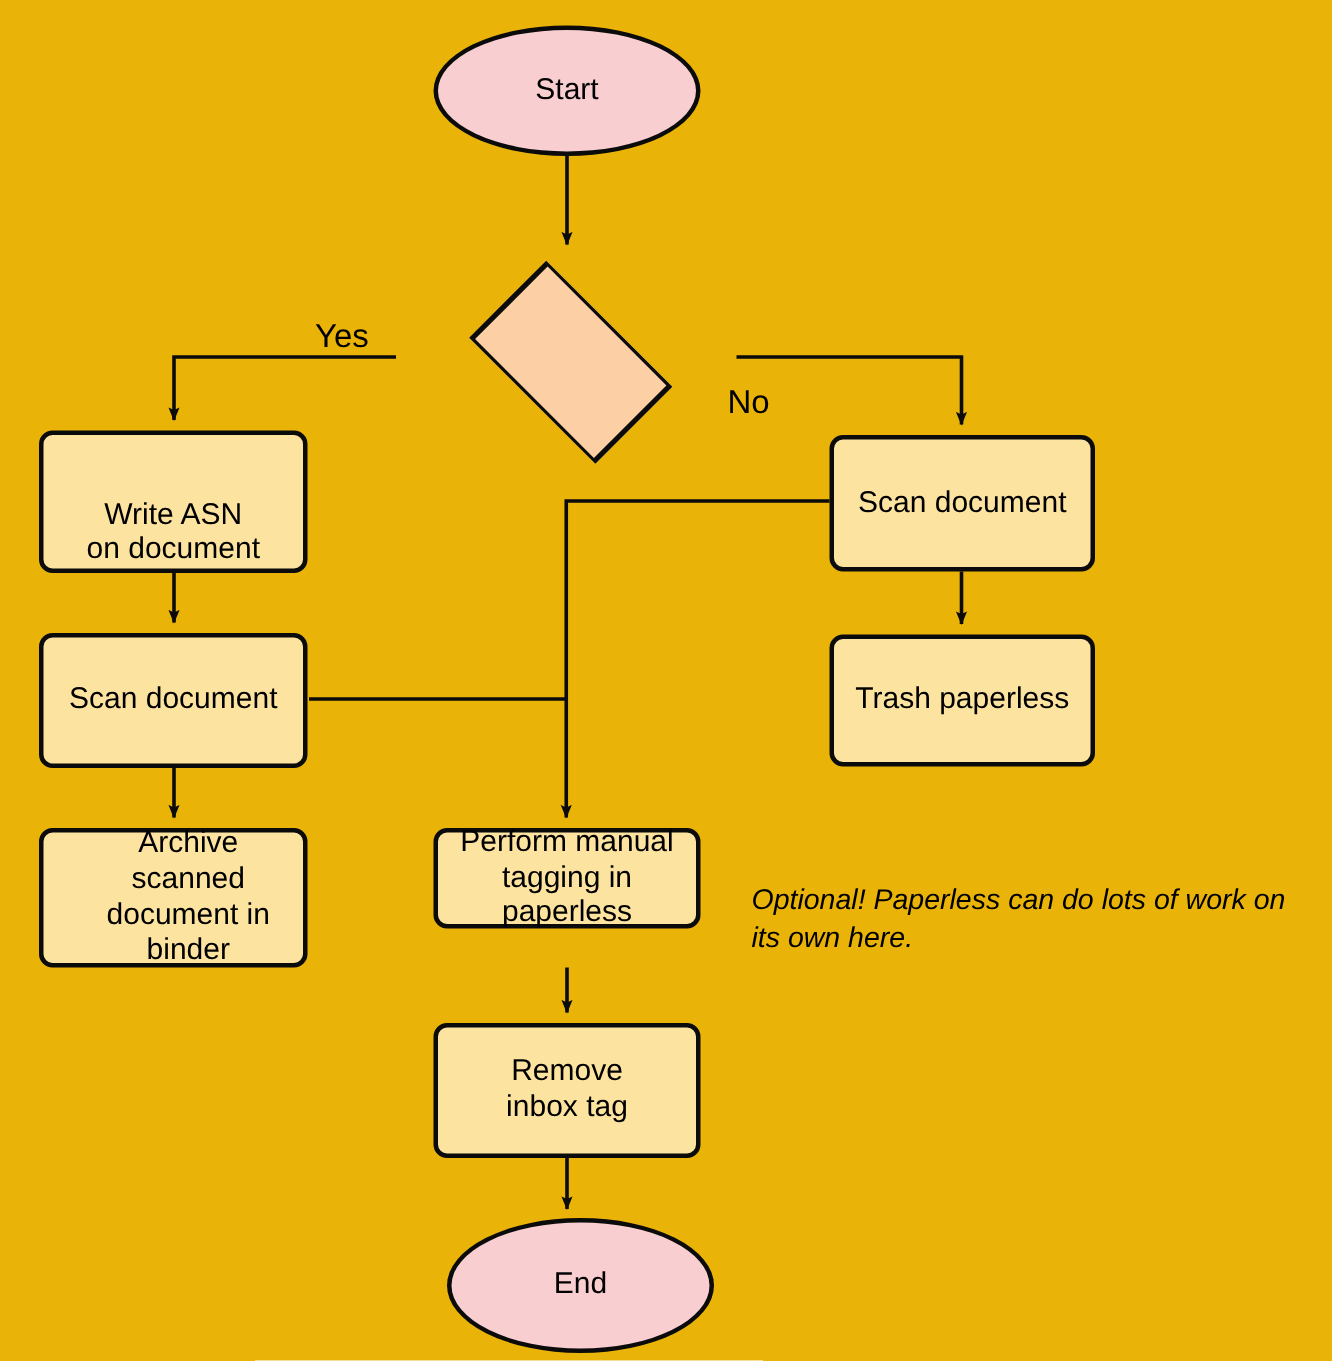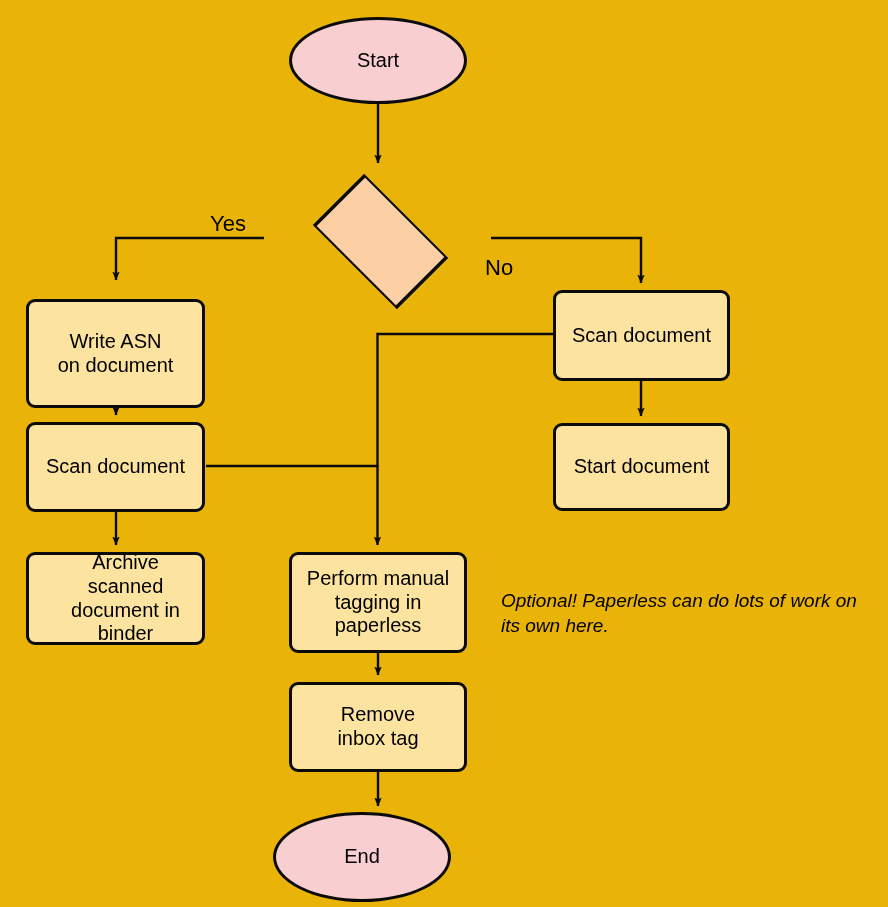--- a/index.html
+++ b/index.html
@@ -140,54 +140,54 @@
     <span class="node-label">Start</span>
   </div>
 
   <div class="node decision" style="left:263px; top:168px; width:229px; height:141px;">
     <span class="diamond-shape"></span>
   </div>
 
   <div class="edge-label" style="left:210px; top:211px;">Yes</div>
   <div class="edge-label" style="left:485px; top:211px;margin-top:44px;">No</div>
 
-  <div class="node process" style="left:26px; top:299px; width:179px; height:109px;">
+  <div class="node process" style="left:26px; top:287px; width:179px; height:95px;align-items:flex-end;">
     <span class="node-label">Write ASN
 on document</span>
   </div>
 
   <div class="node process" style="left:26px; top:422px; width:179px; height:90px;">
     <span class="node-label">Scan document</span>
   </div>
 
   <div class="node process" style="left:26px; top:552px; width:179px; height:93px;padding-left:20px;">
     <span class="node-label">Archive scanned
 document in
 binder</span>
   </div>
 
   <div class="node process" style="left:553px; top:290px; width:177px; height:91px;">
     <span class="node-label">Scan document</span>
   </div>
 
   <div class="node process" style="left:553px; top:423px; width:177px; height:88px;">
-    <span class="node-label">Start document</span>
+    <span class="node-label">Trash paperless</span>
   </div>
 
-  <div class="node process" style="left:289px; top:552px; width:178px; height:101px;">
+  <div class="node process" style="left:289px; top:552px; width:178px; height:67px;">
     <span class="node-label">Perform manual
 tagging in
 paperless</span>
   </div>
 
   <div class="annotation" style="left:482px; top:588px; width:400px;">Optional! Paperless can do lots of work on
 its own here.</div>
 
   <div class="node process" style="left:289px; top:682px; width:178px; height:90px;text-align:center;">
     <span class="node-label">Remove
 inbox tag</span>
   </div>
 
-  <div class="node terminator" style="left:273px; top:812px; width:178px; height:90px;align-items:center;">
+  <div class="node terminator" style="left:298px; top:812px; width:178px; height:90px;align-items:center;">
     <span class="node-label">End</span>
   </div>
 
 </div>
 
 </body></html>

